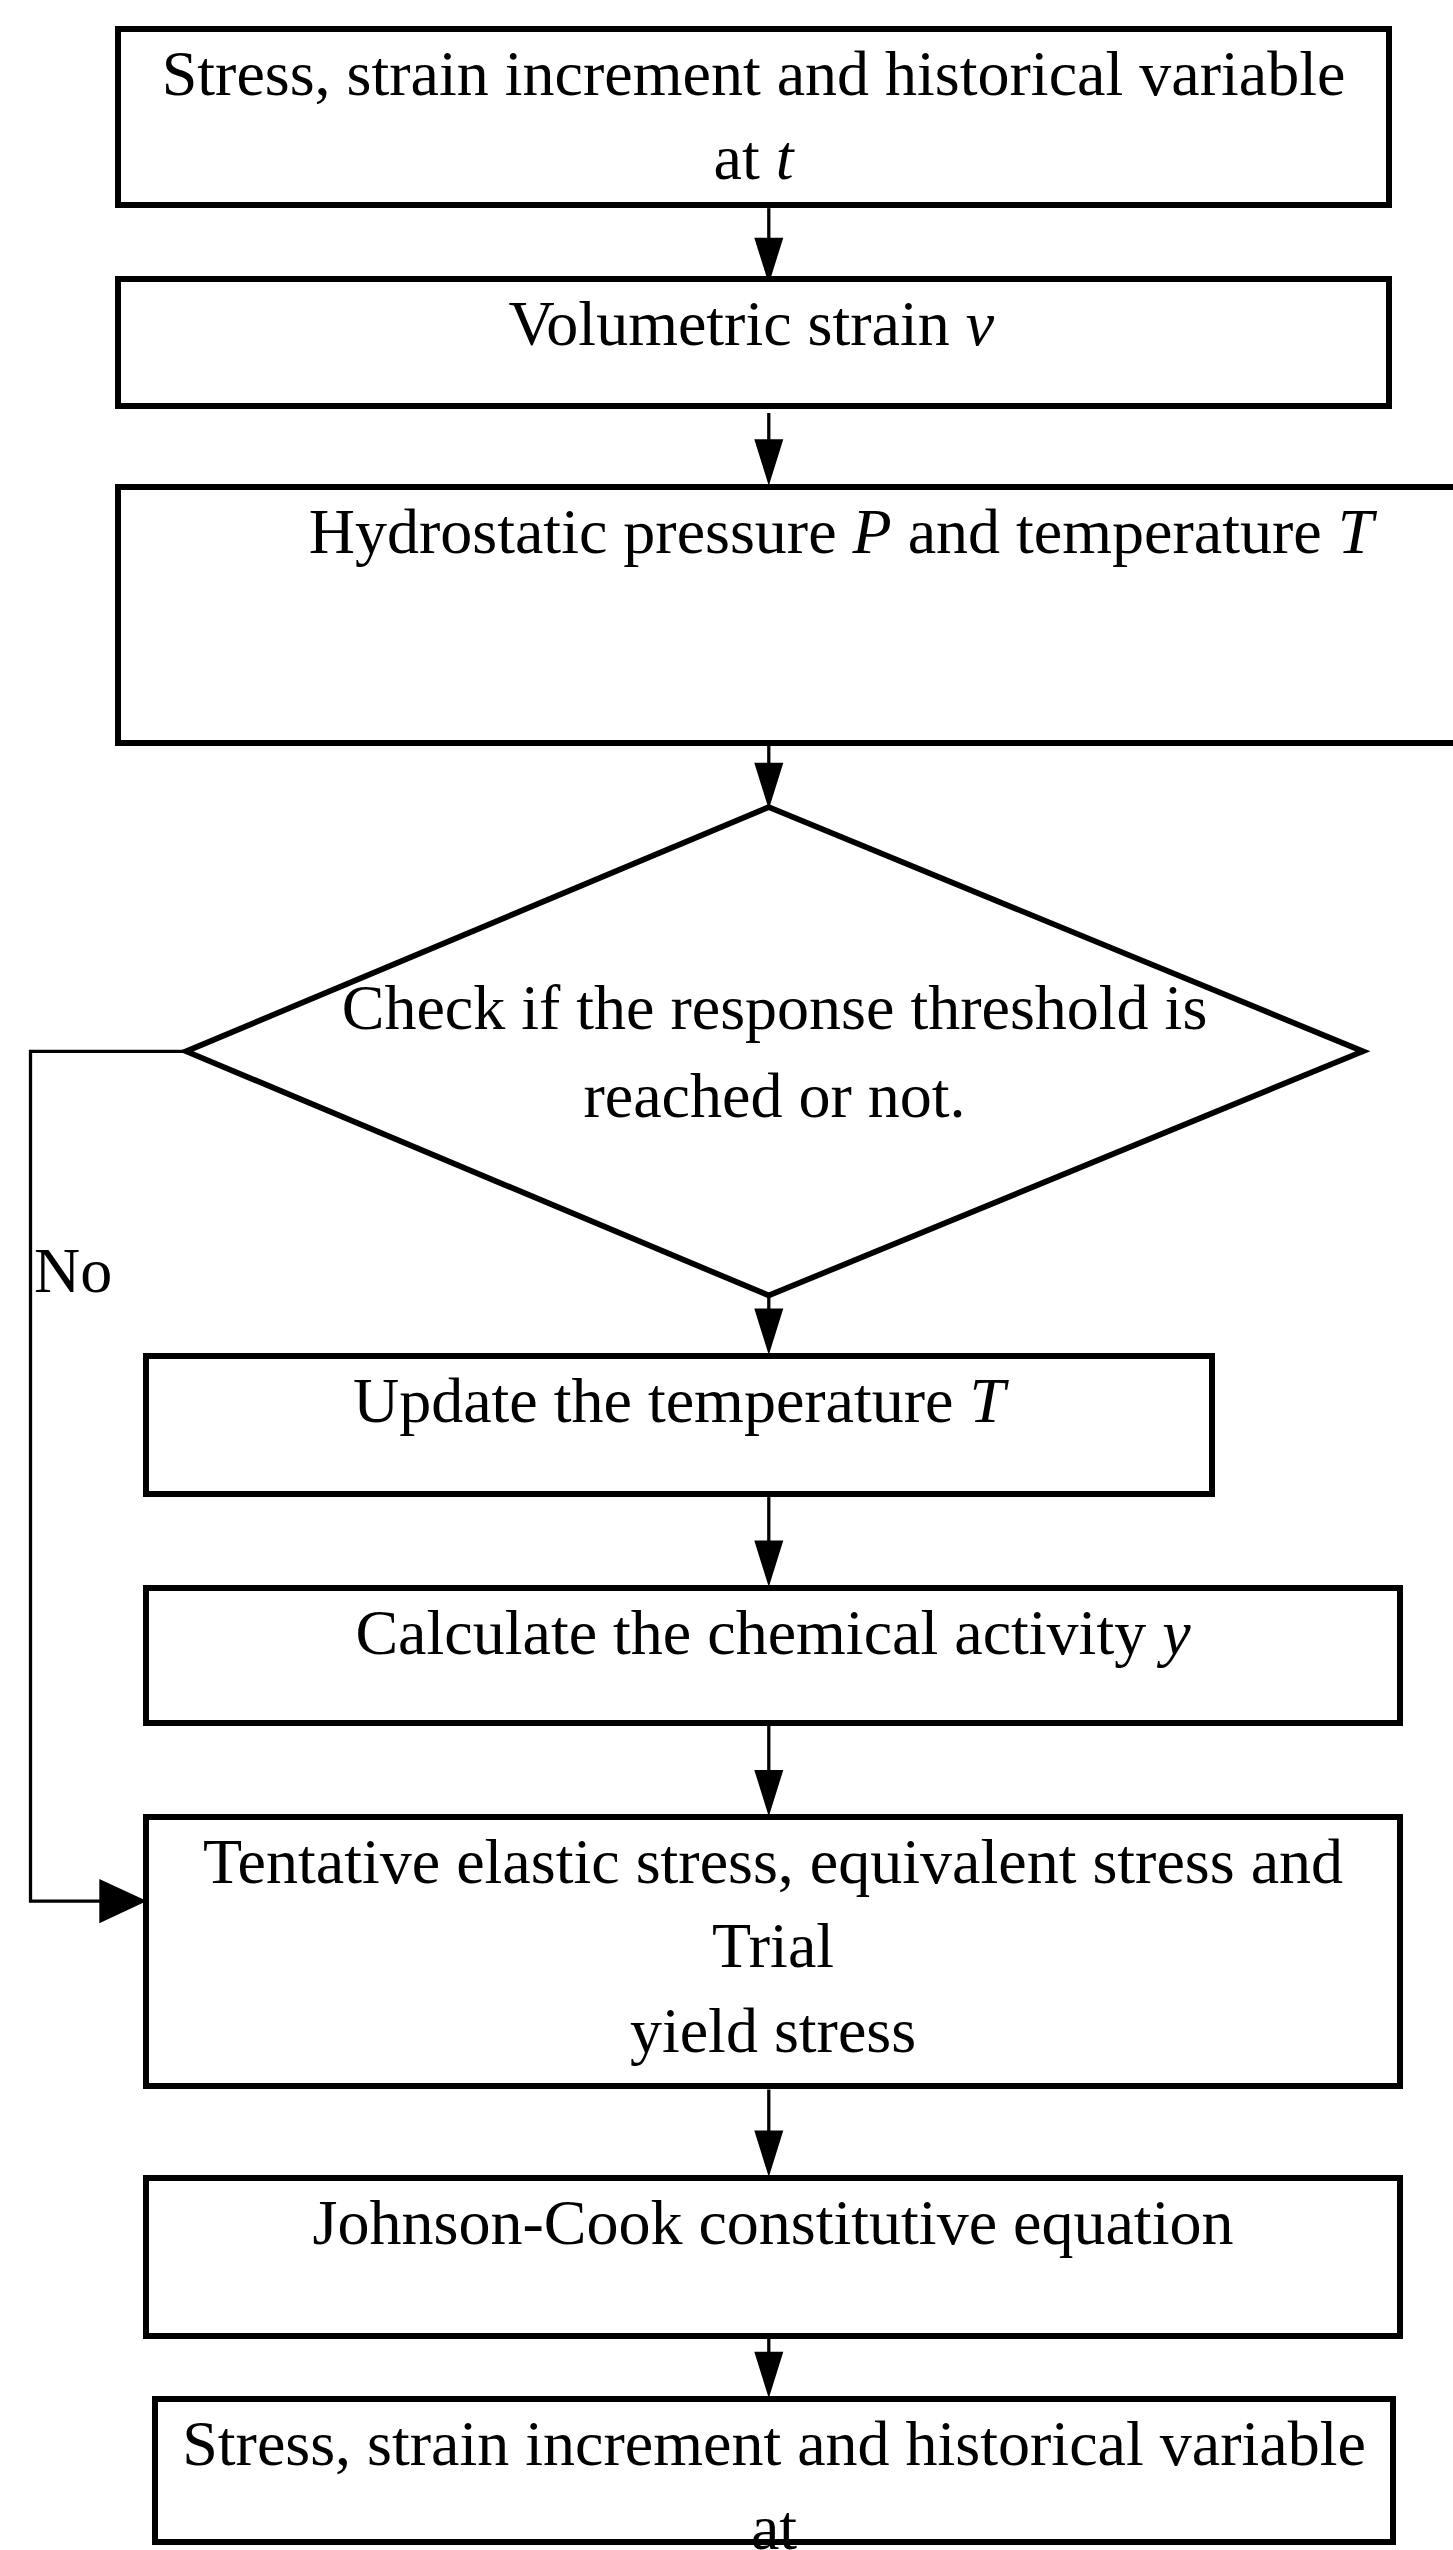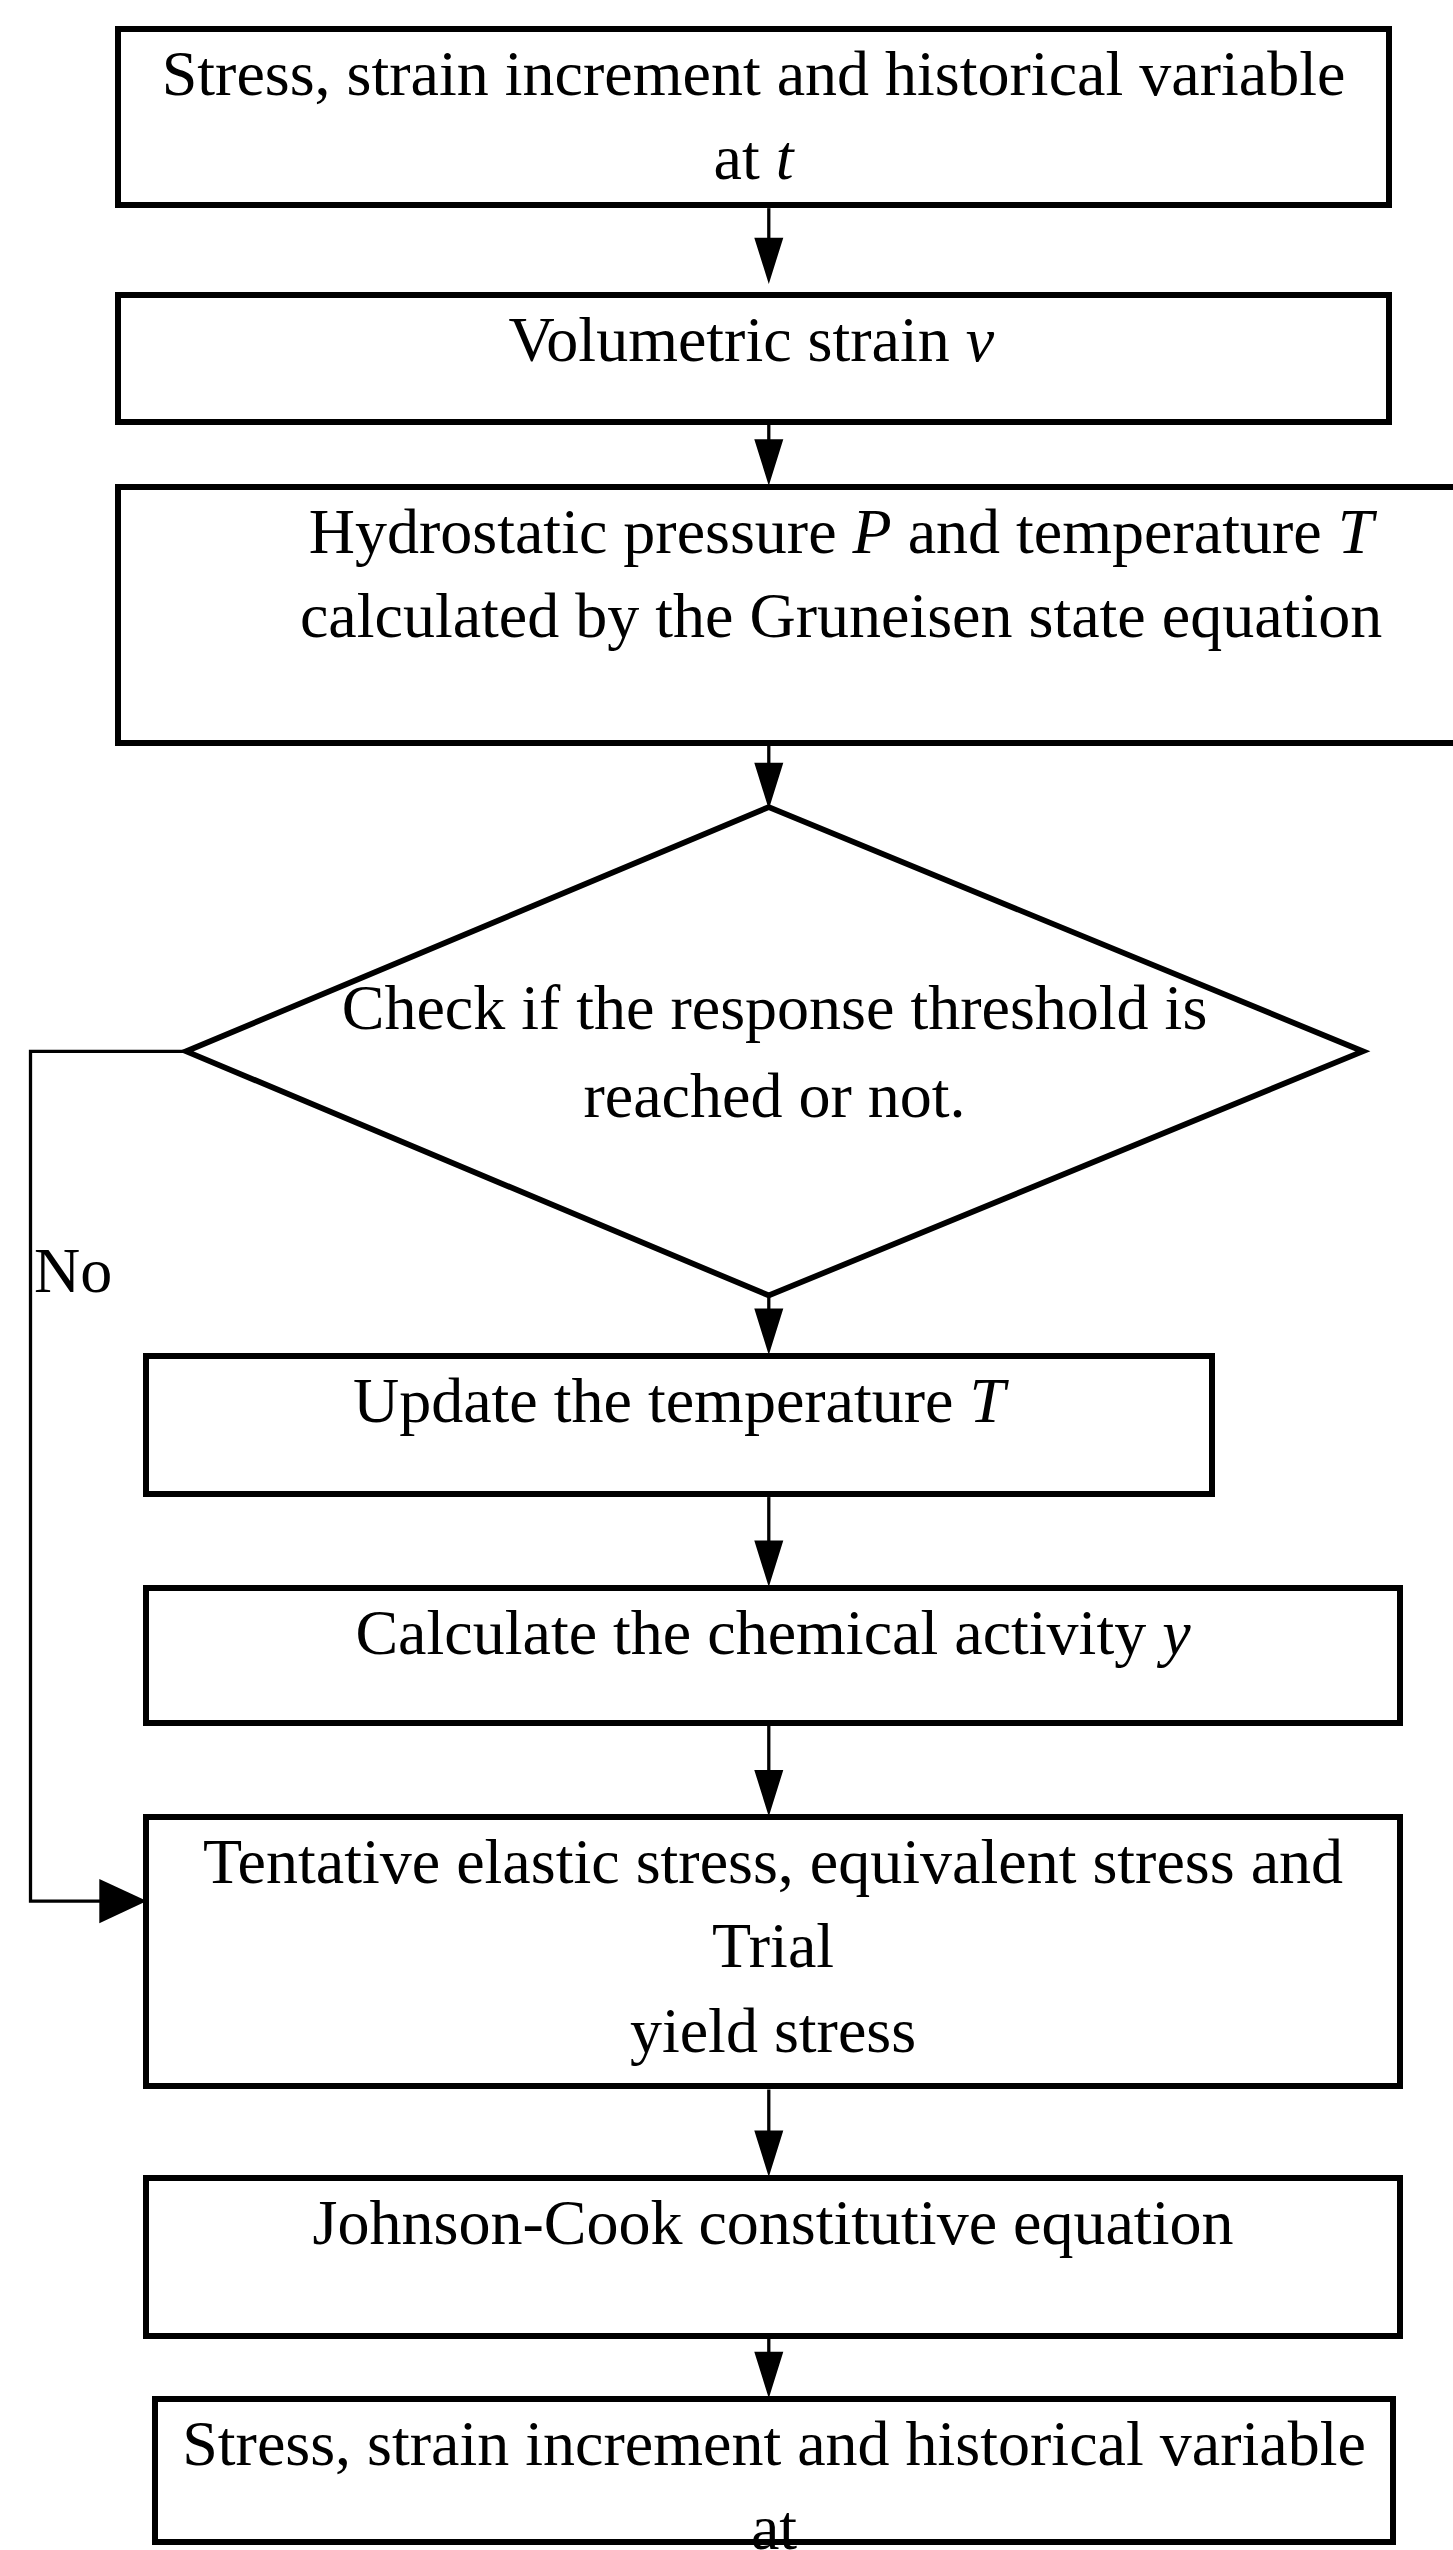--- a/index.html
+++ b/index.html
@@ -94,26 +94,26 @@
     </g>
 
     <polyline points="227,1283 37,1283 37,2320 123,2320" fill="none" stroke="#000000" stroke-width="4"></polyline>
     <polygon points="121,2293 121,2347 179,2320" fill="#000000"></polygon>
   </svg>
 
   <div class="box" style="left:115px; top:26px; width:1277px; height:182px;">
     <div><span>Stress, strain increment and historical variable at </span><span class="var">t</span></div>
   </div>
 
-  <div class="box" style="left:115px; top:292px; width:1277px; height:133px;padding-left:12px;">
+  <div class="box" style="left:115px; top:276px; width:1277px; height:133px;padding-left:12px;">
     <div><span>Volumetric strain </span><span class="var">v</span></div>
   </div>
 
   <div class="box" style="left:115px; top:484px; width:1452px; height:262px;">
-    <div><span>Hydrostatic pressure </span><span class="var">P</span><span> and temperature </span><span class="var">T</span><br><span>calculated by the Gruneisen state equation</span></div>
+    <div><span>Hydrostatic pressure </span><span class="var">P</span><span> and temperature </span><span class="var">T</span><br></div>
   </div>
 
   <div class="diamond-label">
     <div><span>Check if the response threshold is</span><br><span>reached or not.</span></div>
   </div>
 
   <div class="free-label" style="left:34px; top:1239px;">No</div>
 
   <div class="box" style="left:143px; top:1353px; width:1072px; height:144px;">
     <div><span>Update the temperature </span><span class="var">T</span></div>

